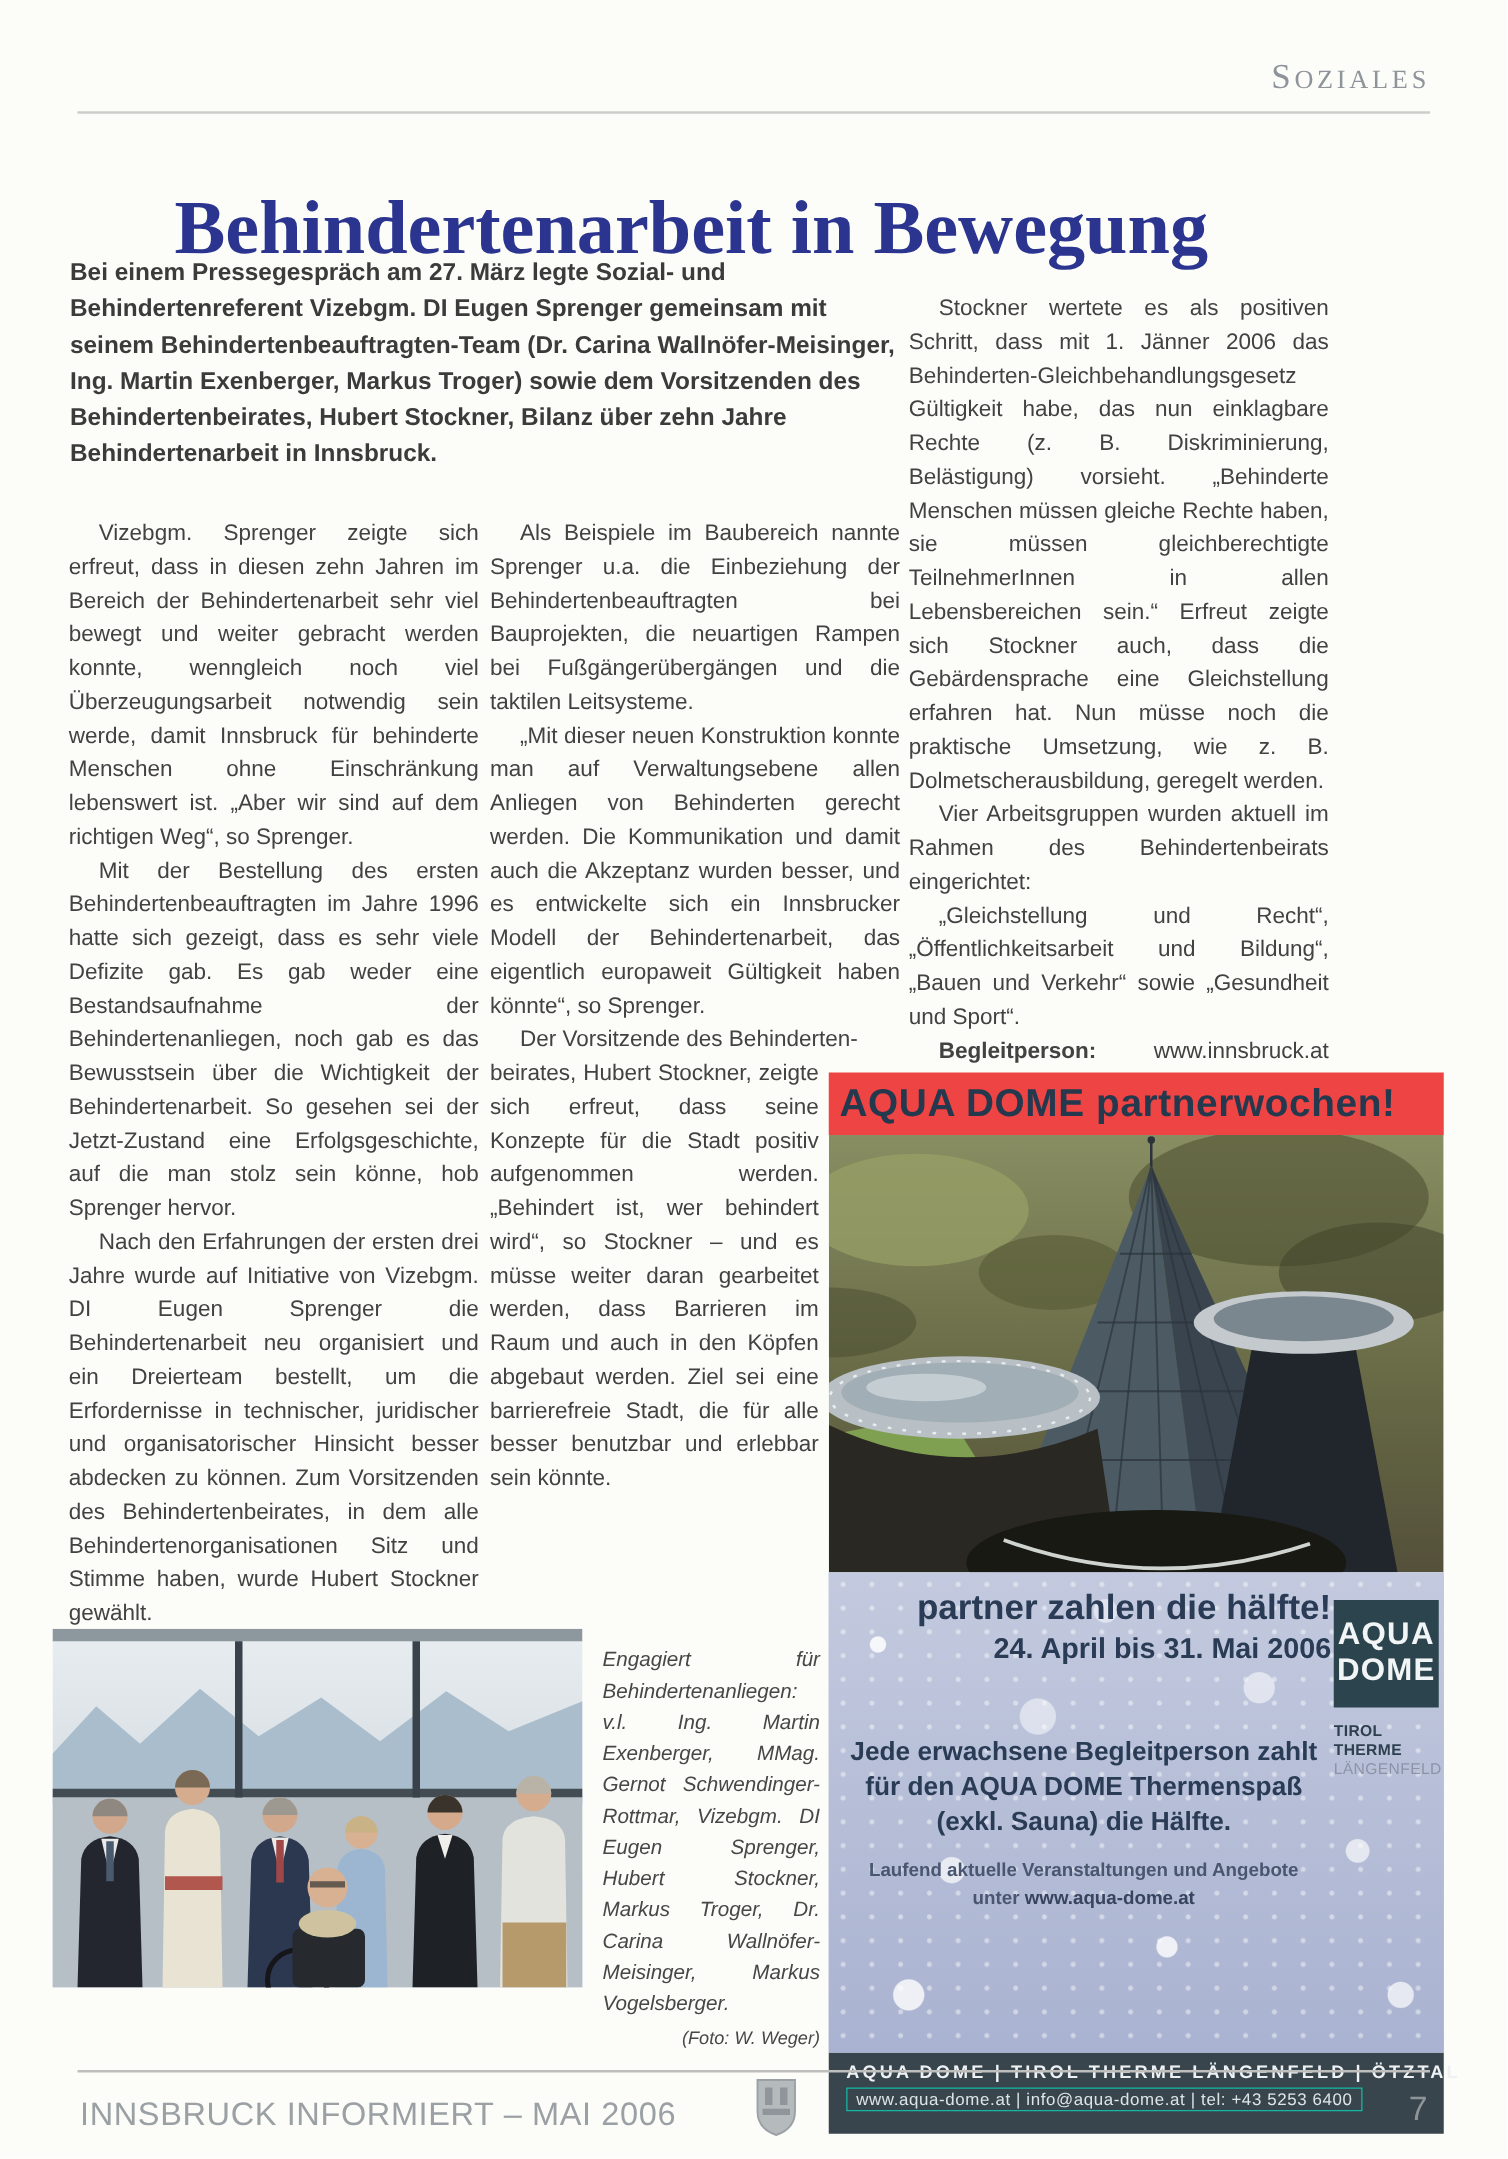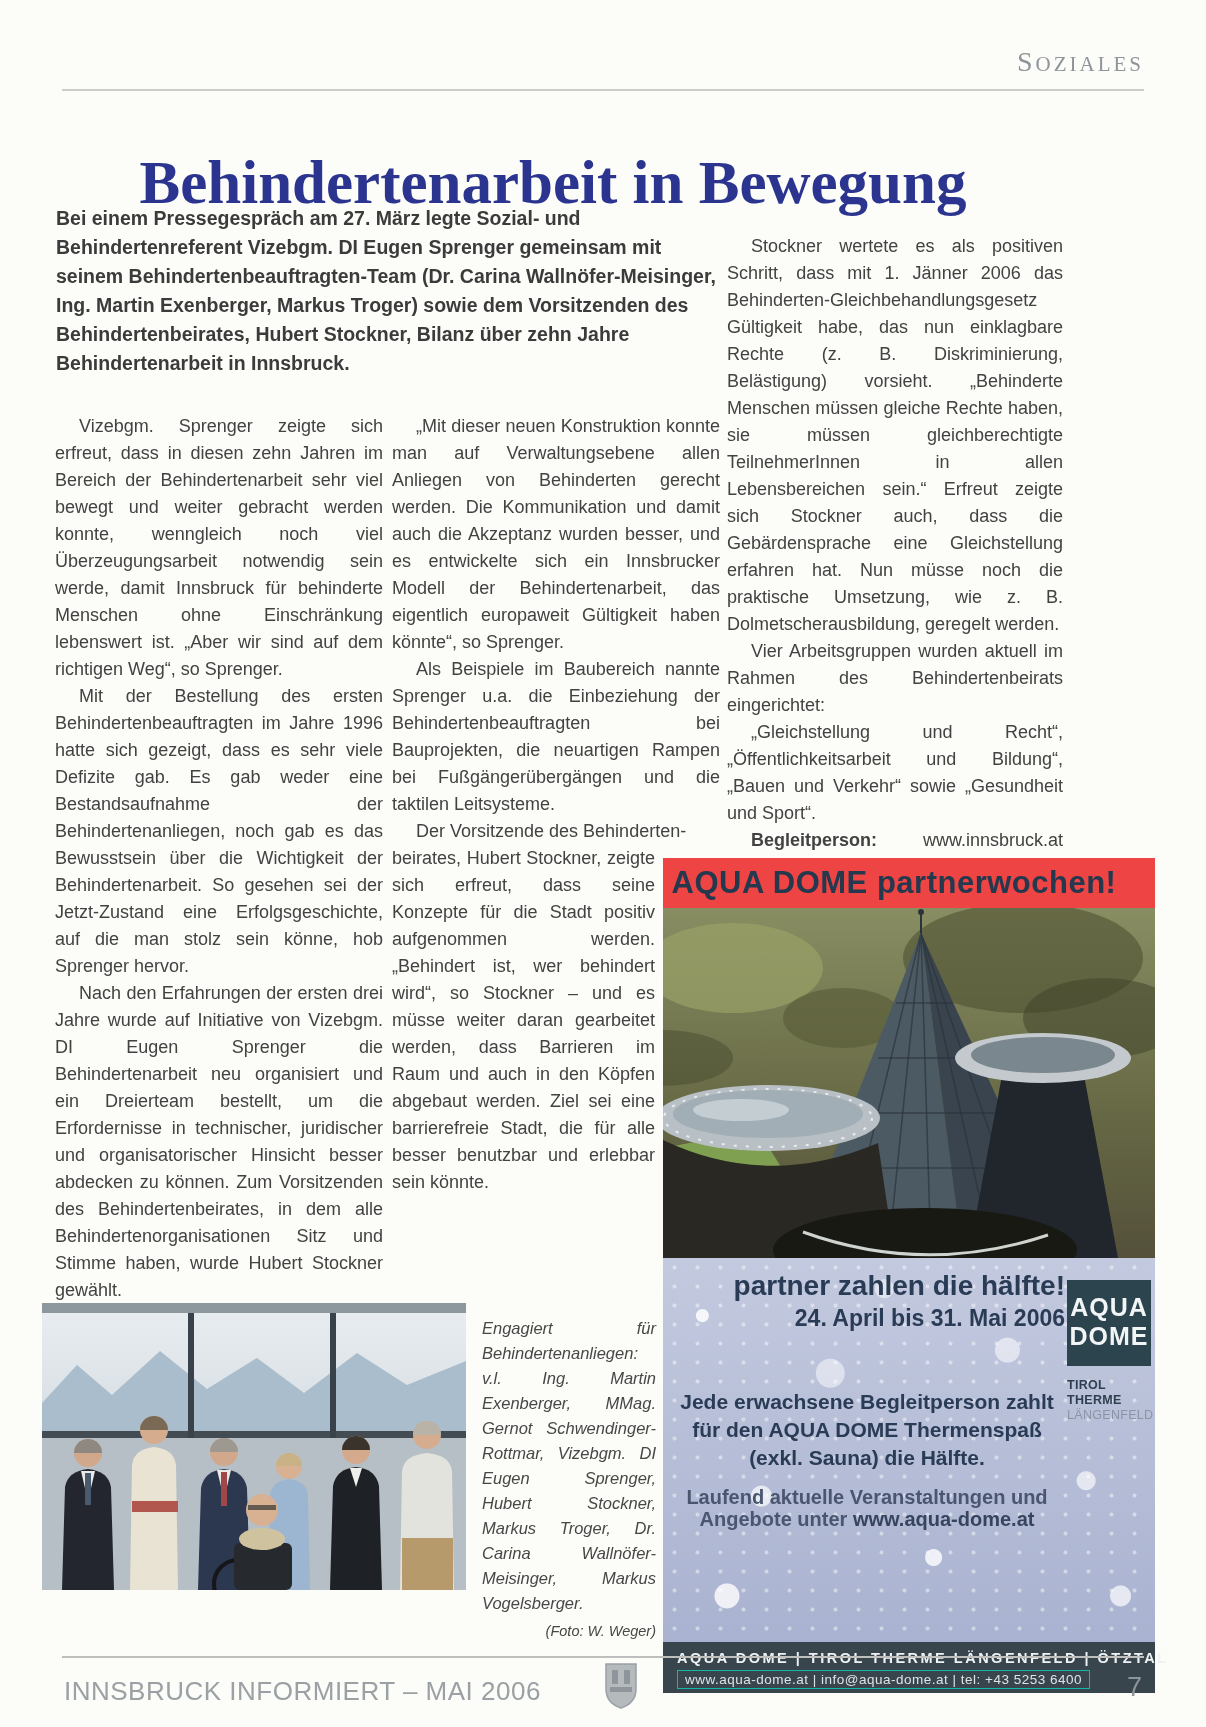--- a/index.html
+++ b/index.html
@@ -62,23 +62,23 @@
   .offer-dates{font-size:23px;font-weight:700;margin-top:3px;}
   .logo-box{position:absolute;top:22px;left:404px;width:84px;height:86px;background:#2c444d;
         color:#f2f5f6;font-weight:700;font-size:25px;line-height:29px;text-align:center;
         padding-top:13px;box-sizing:border-box;letter-spacing:1px;}
   .logo-sub{position:absolute;top:120px;left:404px;width:88px;line-height:15px;}
   .logo-sub-l1{font-size:12.5px;font-weight:700;color:#2e3f50;letter-spacing:.3px;}
   .logo-sub-l2{font-size:12.5px;color:#8d93a6;letter-spacing:.3px;}
   .offer-text{position:absolute;top:130px;left:8px;width:392px;text-align:center;
         font-weight:700;font-size:21px;line-height:28px;color:#2a3c55;}
   .ad-note{position:absolute;top:228px;left:18px;width:372px;text-align:center;
-        font-size:20px;line-height:22px;font-weight:700;color:#4a5670;}
+        font-size:15px;line-height:22px;font-weight:700;color:#4a5670;}
   .ad-note .link{color:#37445e;}
-  .ad-bar{height:51px;background:#39454d;box-sizing:border-box;padding:8px 14px 0 14px;}
+  .ad-bar{height:65px;background:#39454d;box-sizing:border-box;padding:8px 14px 0 14px;}
   .ad-bar-l1{font-size:14.5px;font-weight:700;letter-spacing:2.5px;color:#eef2f4;white-space:nowrap;}
   .ad-bar-l2{display:inline-block;margin-top:4px;font-size:13.5px;letter-spacing:.5px;color:#dde4e8;
         border:1px solid #14b8a6;padding:1px 7px;white-space:nowrap;}
 
   
   .rule-bottom{position:absolute;top:1656px;left:62px;width:1082px;height:2px;background:#bebebc;}
   .footer-left{position:absolute;top:1676px;left:64px;font-size:26px;color:#9aa0a3;letter-spacing:.5px;}
   .footer-shield{position:absolute;top:1662px;left:604px;width:34px;height:48px;}
   .footer-page{position:absolute;top:1672px;right:64px;font-size:27px;color:#8f9498;}
 </style>
@@ -94,22 +94,22 @@
 
   <div class="lead">Bei einem Pressegespräch am 27. März legte Sozial- und Behindertenreferent Vizebgm. DI Eugen Sprenger gemeinsam mit seinem Behindertenbeauftragten-Team (Dr. Carina Wallnöfer-Meisinger, Ing. Martin Exenberger, Markus Troger) sowie dem Vorsitzenden des Behindertenbeirates, Hubert Stockner, Bilanz über zehn Jahre Behindertenarbeit in Innsbruck.</div>
 
   <div class="col col-1">
     <p>Vizebgm. Sprenger zeigte sich erfreut, dass in diesen zehn Jahren im Bereich der Behindertenarbeit sehr viel bewegt und weiter gebracht werden konnte, wenngleich noch viel Überzeugungsarbeit notwendig sein werde, damit Innsbruck für behinderte Menschen ohne Einschränkung lebenswert ist. „Aber wir sind auf dem richtigen Weg“, so Sprenger.</p>
     <p>Mit der Bestellung des ersten Behindertenbeauftragten im Jahre 1996 hatte sich gezeigt, dass es sehr viele Defizite gab. Es gab weder eine Bestandsaufnahme der Behindertenanliegen, noch gab es das Bewusstsein über die Wichtigkeit der Behindertenarbeit. So gesehen sei der Jetzt-Zustand eine Erfolgsgeschichte, auf die man stolz sein könne, hob Sprenger hervor.</p>
     <p>Nach den Erfahrungen der ersten drei Jahre wurde auf Initiative von Vizebgm. DI Eugen Sprenger die Behindertenarbeit neu organisiert und ein Dreierteam bestellt, um die Erfordernisse in technischer, juridischer und organisatorischer Hinsicht besser abdecken zu können. Zum Vorsitzenden des Behindertenbeirates, in dem alle Behindertenorganisationen Sitz und Stimme haben, wurde Hubert Stockner gewählt.</p>
   </div>
 
   <div class="col col-2">
+    <p>Als Beispiele im Baubereich nannte Sprenger u.a. die Einbeziehung der Behindertenbeauftragten bei Bauprojekten, die neuartigen Rampen bei Fußgängerübergängen und die taktilen Leitsysteme.</p>
     <p>„Mit dieser neuen Konstruktion konnte man auf Verwaltungsebene allen Anliegen von Behinderten gerecht werden. Die Kommunikation und damit auch die Akzeptanz wurden besser, und es entwickelte sich ein Innsbrucker Modell der Behindertenarbeit, das eigentlich europaweit Gültigkeit haben könnte“, so Sprenger.</p>
-    <p>Als Beispiele im Baubereich nannte Sprenger u.a. die Einbeziehung der Behindertenbeauftragten bei Bauprojekten, die neuartigen Rampen bei Fußgängerübergängen und die taktilen Leitsysteme.</p>
     <p>Der Vorsitzende des Behinderten-</p>
     <div class="narrow">beirates, Hubert Stockner, zeigte sich erfreut, dass seine Konzepte für die Stadt positiv aufgenommen werden. „Behindert ist, wer behindert wird“, so Stockner – und es müsse weiter daran gearbeitet werden, dass Barrieren im Raum und auch in den Köpfen abgebaut werden. Ziel sei eine barrierefreie Stadt, die für alle besser benutzbar und erlebbar sein könnte.</div>
   </div>
 
   <div class="col col-3">
     <p>Stockner wertete es als positiven Schritt, dass mit 1. Jänner 2006 das Behinderten-Gleichbehandlungsgesetz Gültigkeit habe, das nun einklagbare Rechte (z. B. Diskriminierung, Belästigung) vorsieht. „Behinderte Menschen müssen gleiche Rechte haben, sie müssen gleichberechtigte TeilnehmerInnen in allen Lebensbereichen sein.“ Erfreut zeigte sich Stockner auch, dass die Gebärdensprache eine Gleichstellung erfahren hat. Nun müsse noch die praktische Umsetzung, wie z. B. Dolmetscherausbildung, geregelt werden.</p>
     <p>Vier Arbeitsgruppen wurden aktuell im Rahmen des Behindertenbeirats eingerichtet:</p>
     <p>„Gleichstellung und Recht“, „Öffentlichkeitsarbeit und Bildung“, „Bauen und Verkehr“ sowie „Gesundheit und Sport“.</p>
     <p><span class="info-label">Begleitperson:</span><span> www.innsbruck.at unter Behindertenbeirat. (WW)</span></p>
   </div>

